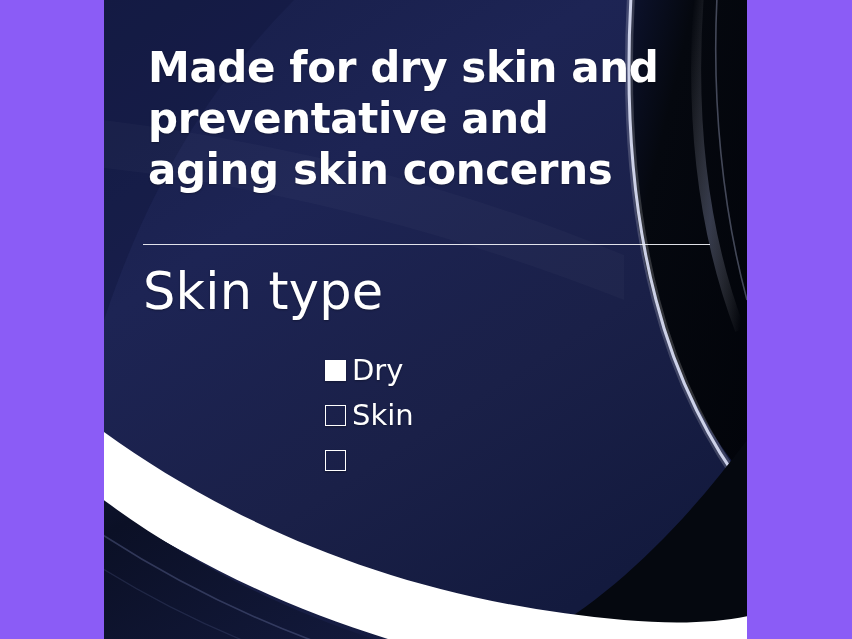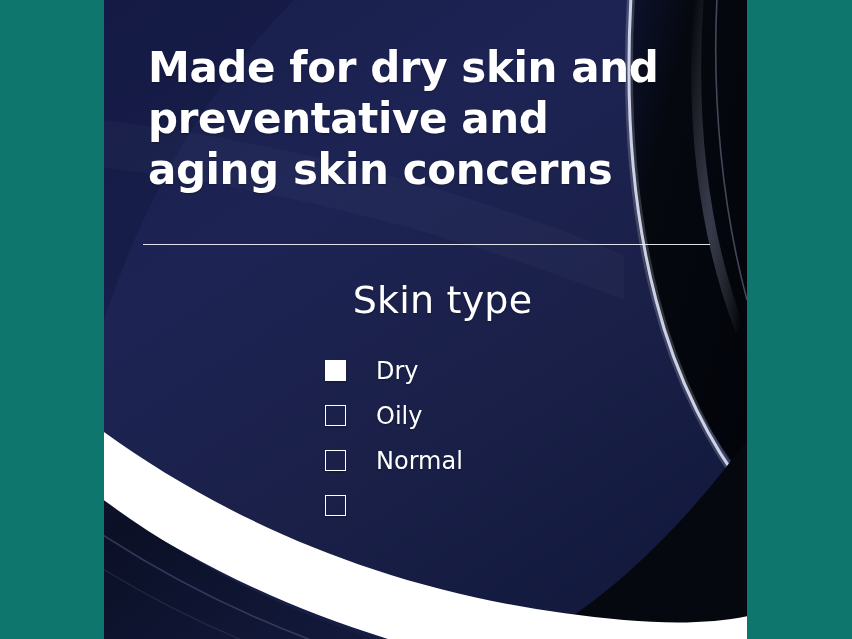--- a/index.html
+++ b/index.html
@@ -11,21 +11,21 @@
     width: 852px;
     height: 639px;
     overflow: hidden;
     font-family: "Liberation Sans", sans-serif;
   }
 
   #canvas {
     position: relative;
     width: 852px;
     height: 639px;
-    background: #0f766e;
+    background: #8b5cf6;
   }
 
   
   #art-panel {
     position: absolute;
     left: 104px;
     top: 0px;
     width: 643px;
     height: 639px;
     overflow: hidden;
@@ -76,25 +76,24 @@
     height: 0;
     border-top: 1.6px solid #f2f3f8;
     opacity: 0.92;
   }
 
   #section-title {
     position: absolute;
     left: 143px;
     top: 262px;
     width: 567px;
-    margin: 16px;
-    text-align: center;
+    margin: 0;
     color: #ffffff;
     font-family: "DejaVu Sans", sans-serif;
-    font-size: 38px;
+    font-size: 51px;
     font-weight: normal;
     letter-spacing: 0.2px;
     text-shadow: 0 1px 2px rgba(0,0,0,0.30);
   }
 
   #options {
     position: absolute;
     left: 325px;
     top: 348px;
     margin: 0;
@@ -115,24 +114,24 @@
     border: 1.7px solid #ffffff;
     background: transparent;
     flex: 0 0 auto;
     box-shadow: 0 1px 2px rgba(0,0,0,0.35);
   }
   .checkbox.checked {
     background: #ffffff;
   }
 
   .option-label {
-    margin-left: 30px;
+    margin-left: 6px;
     color: #ffffff;
     font-family: "DejaVu Sans", sans-serif;
-    font-size: 24px;
+    font-size: 29px;
     font-weight: normal;
     line-height: 1;
     white-space: nowrap;
     text-shadow: 0 1px 2px rgba(0,0,0,0.30);
   }
 </style>
 </head>
 <body>
 
 <div id="canvas">
@@ -219,28 +218,24 @@
 
     <ul id="options">
 
       <li class="option-row">
         <span class="checkbox checked"></span>
         <span class="option-label">Dry</span>
       </li>
 
       <li class="option-row">
         <span class="checkbox"></span>
-        <span class="option-label">Oily</span>
+        <span class="option-label">Skin</span>
       </li>
 
 
-      <li class="option-row">
-        <span class="checkbox"></span>
-        <span class="option-label">Normal</span>
-      </li>
 
       <li class="option-row">
         <span class="checkbox"></span>
       </li>
 
     </ul>
   </div>
 </div>
 
 </body></html>

